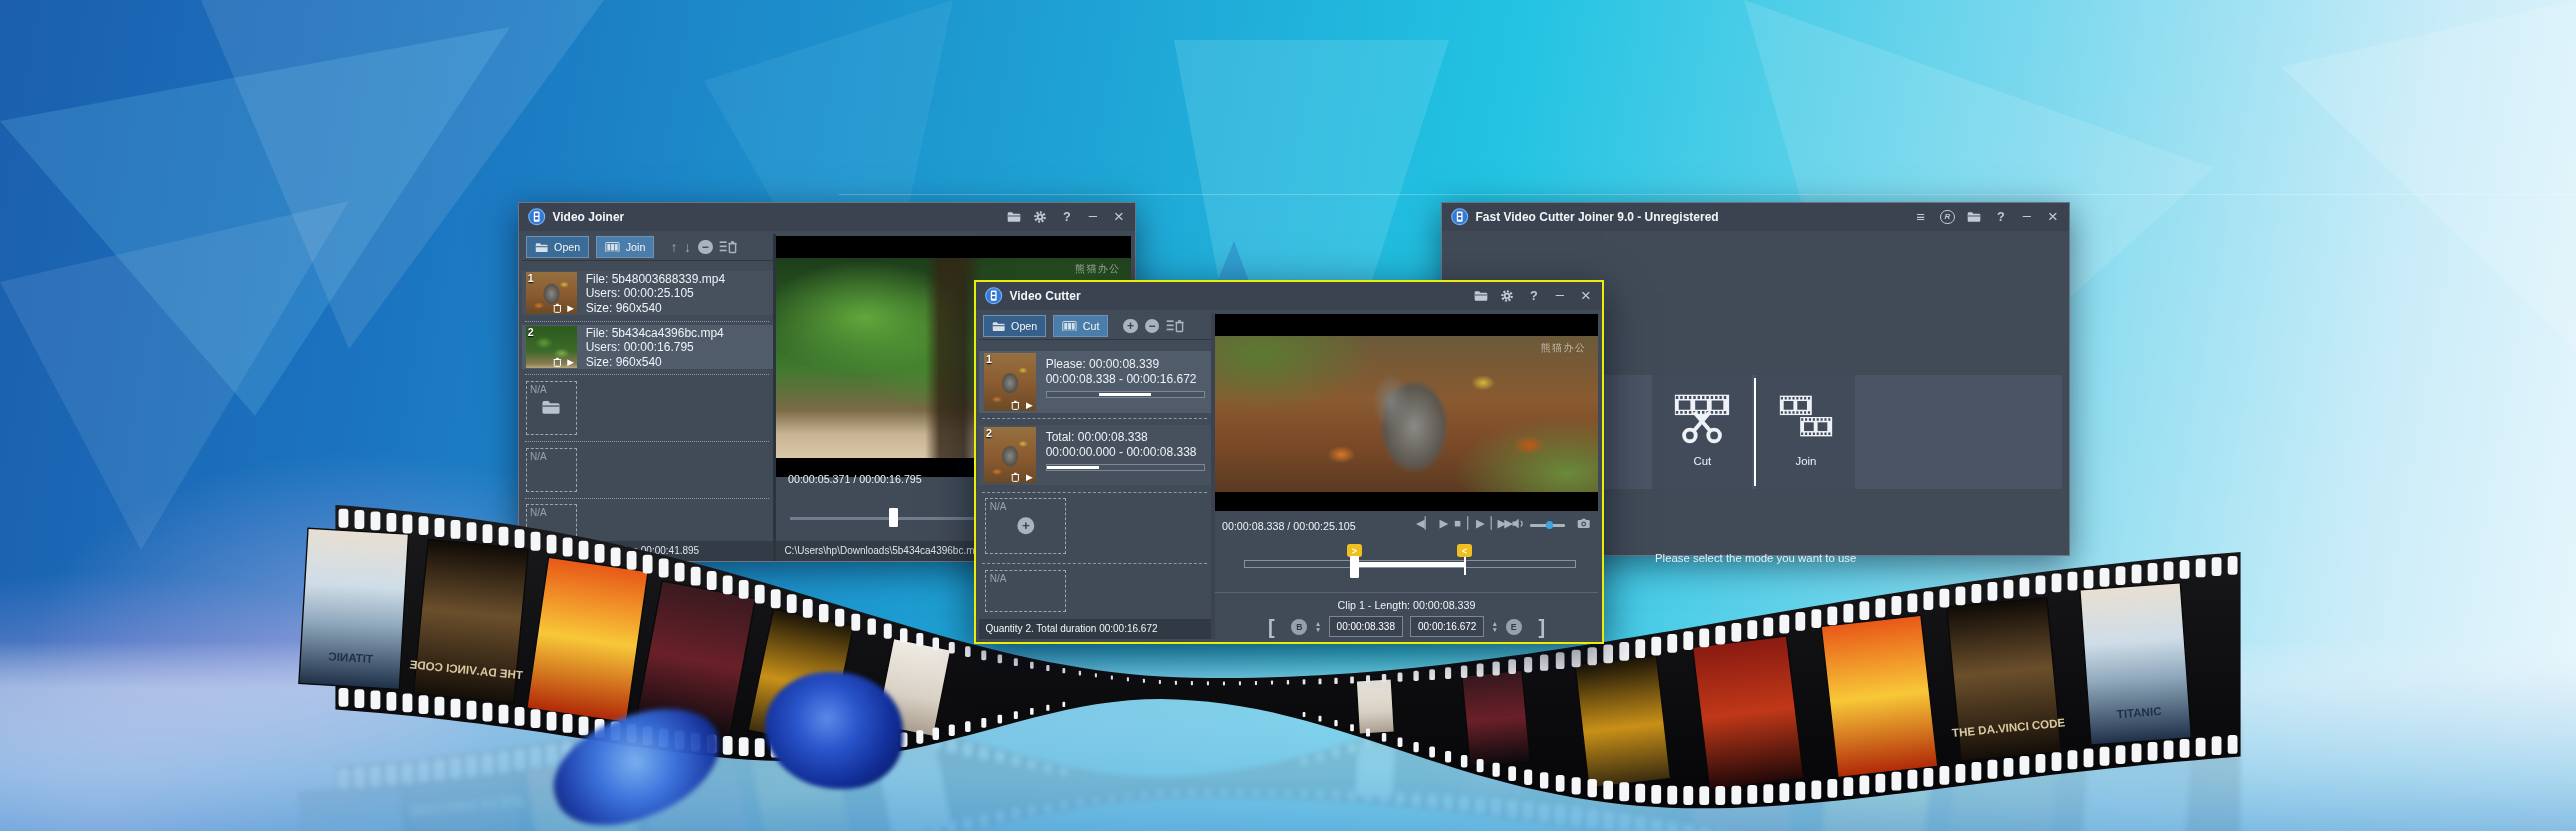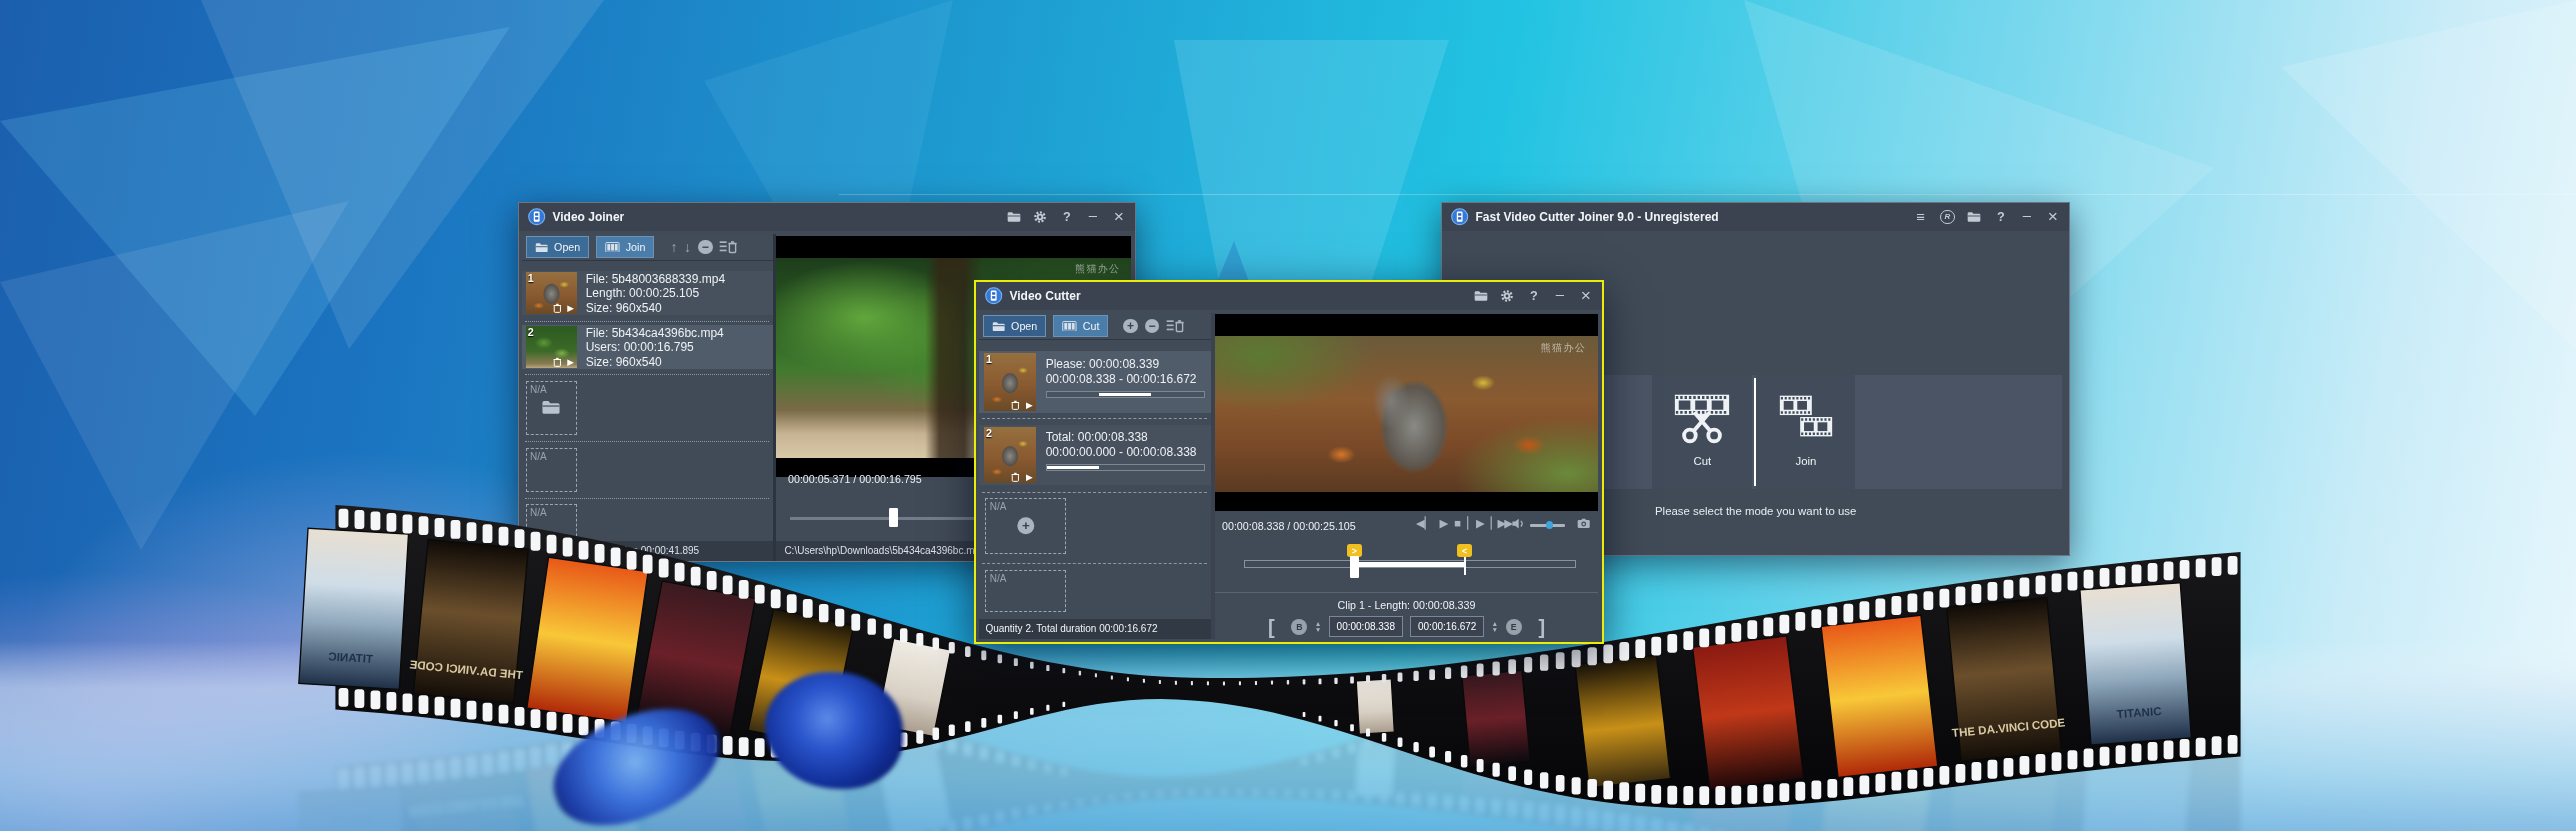--- a/index.html
+++ b/index.html
@@ -117,21 +117,21 @@
   .g-bb::before{content:"B";} .g-be::before{content:"E";}
   .spin{display:inline-flex;flex-direction:column;color:#aab4be;font-size:6.7px;line-height:6px;}
   .spin b::before{content:"▲";} .spin i::before{content:"▼";font-style:normal;}
   .tinput{width:68px;height:17.4px;background:#39424e;border:0.7px solid #7c8795;color:#fff;font-size:10px;text-align:center;font-family:"Liberation Sans",sans-serif;}
   
   .modeband{position:absolute;background:#4a5464;}
   .modetile{position:absolute;top:0;height:100%;background:#414b59;display:flex;flex-direction:column;align-items:center;cursor:pointer;}
   .modetile .mico{margin-top:10.7px;}
   .modetile .mlabel{margin-top:5.4px;font-size:11.4px;color:#eef2f6;}
   .modesep{position:absolute;top:2.7px;bottom:2.7px;width:1.3px;background:#fff;}
-  .hint{position:absolute;font-size:11.4px;color:#e7edf2;}
+  .hint{position:absolute;font-size:11.4px;color:#e7edf2;margin-top:47px;}
   
   #stripSvg{position:absolute;left:0;top:0;z-index:10;}
   .rose{position:absolute;z-index:11;}
   .roseA{left:765px;top:672px;width:138px;height:117px;border-radius:48% 52% 44% 56%;filter:blur(2px);
     background:radial-gradient(circle at 45% 40%,#5a8ae8 0%,#2a55cc 30%,#12309a 62%,#0a1a66 88%);}
   .roseB{left:550px;top:716px;width:174px;height:101px;border-radius:52% 48% 55% 45%;transform:rotate(-20deg);filter:blur(2.7px);opacity:.95;
     background:radial-gradient(circle at 50% 45%,#7ab0f0 0%,#3a70dd 38%,#1a3aa8 72%,#0c2070 95%);}
   .zjoin{z-index:5;} .zcut{z-index:20;}
   .vsep{position:absolute;background:#2c343e;}
 </style>
@@ -303,21 +303,21 @@
               <svg viewBox="0 0 14 16" width="8.7" height="10">
                 <rect x="2" y="4" width="10" height="11" rx="1.5" fill="none" stroke="#fff" stroke-width="1.6"></rect>
                 <line x1="1" y1="4" x2="13" y2="4" stroke="#fff" stroke-width="1.6"></line>
                 <rect x="5" y="1.2" width="4" height="2" fill="#fff"></rect>
               </svg>
             </span>
           <span class="thico thplay" style="right:2.7px;"></span>
         </div>
         <div class="fmeta" style="left:64px;top:0.7px;">
           <div>File: 5b48003688339.mp4</div>
-          <div>Length: 00:00:25.105</div>
+          <div>Users: 00:00:25.105</div>
           <div>Size: 960x540</div>
         </div>
       </div>
       <div class="dotsep" style="top:58px;"></div>
       <div class="fitem sel" style="top:62px;height:44px;">
         <div class="thumb thumb-forest" style="left:4px;top:1.3px;width:51px;height:42px;">
           <span class="numb">2</span>
           <span class="thico" style="right:14.8px;">
               <svg viewBox="0 0 14 16" width="8.7" height="10">
                 <rect x="2" y="4" width="10" height="11" rx="1.5" fill="none" stroke="#fff" stroke-width="1.6"></rect>

